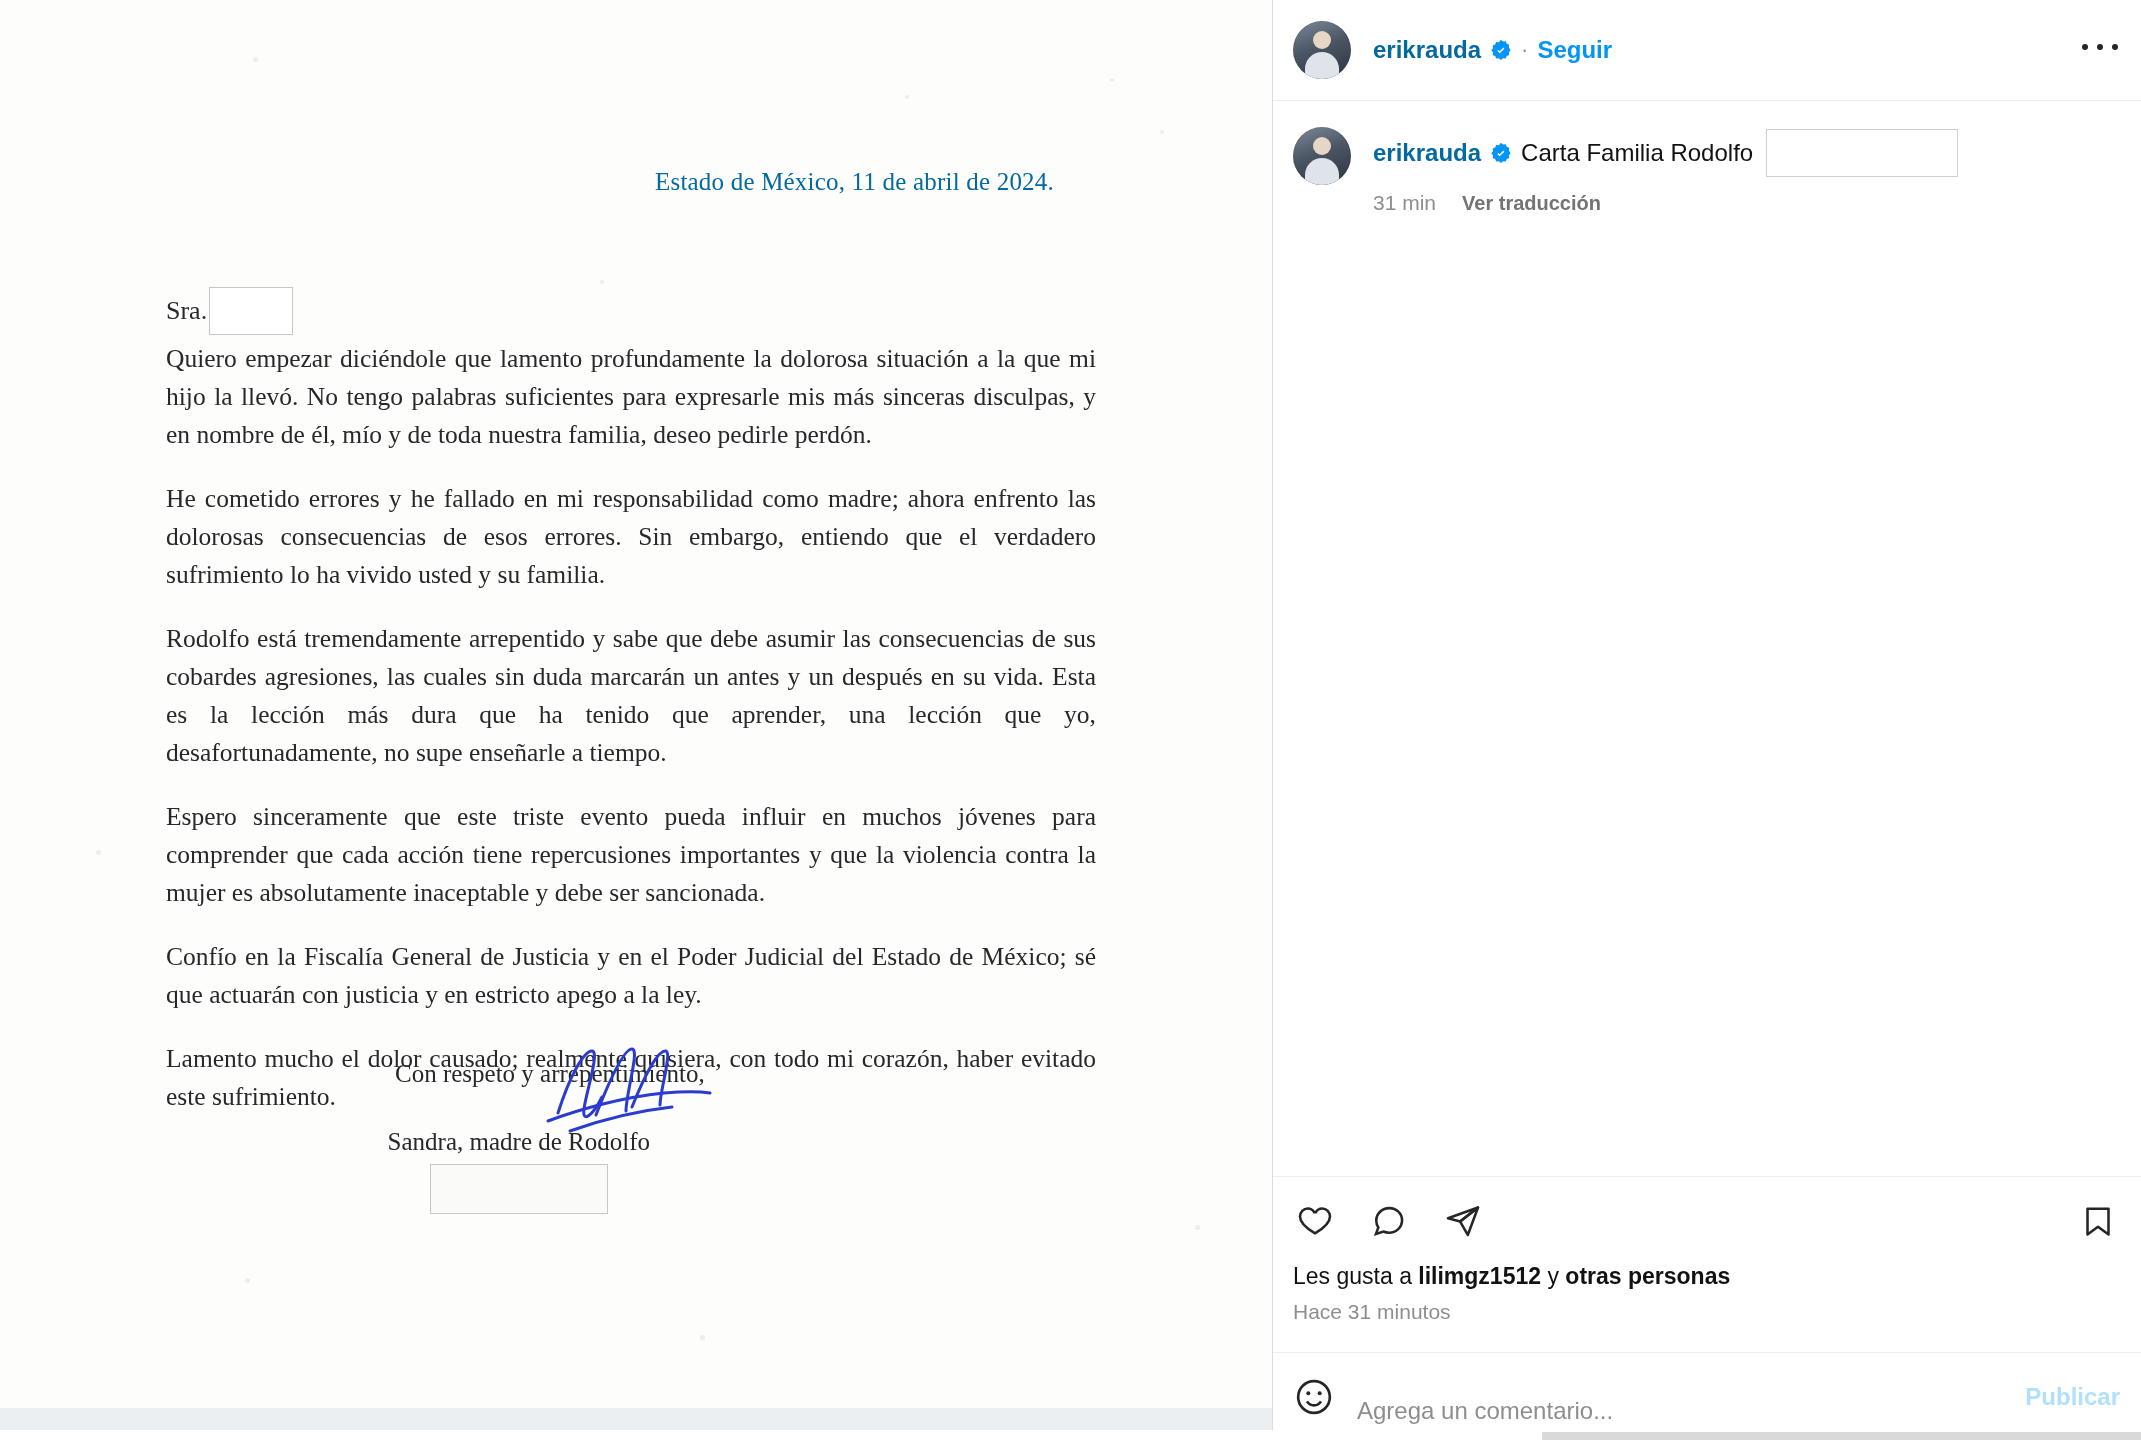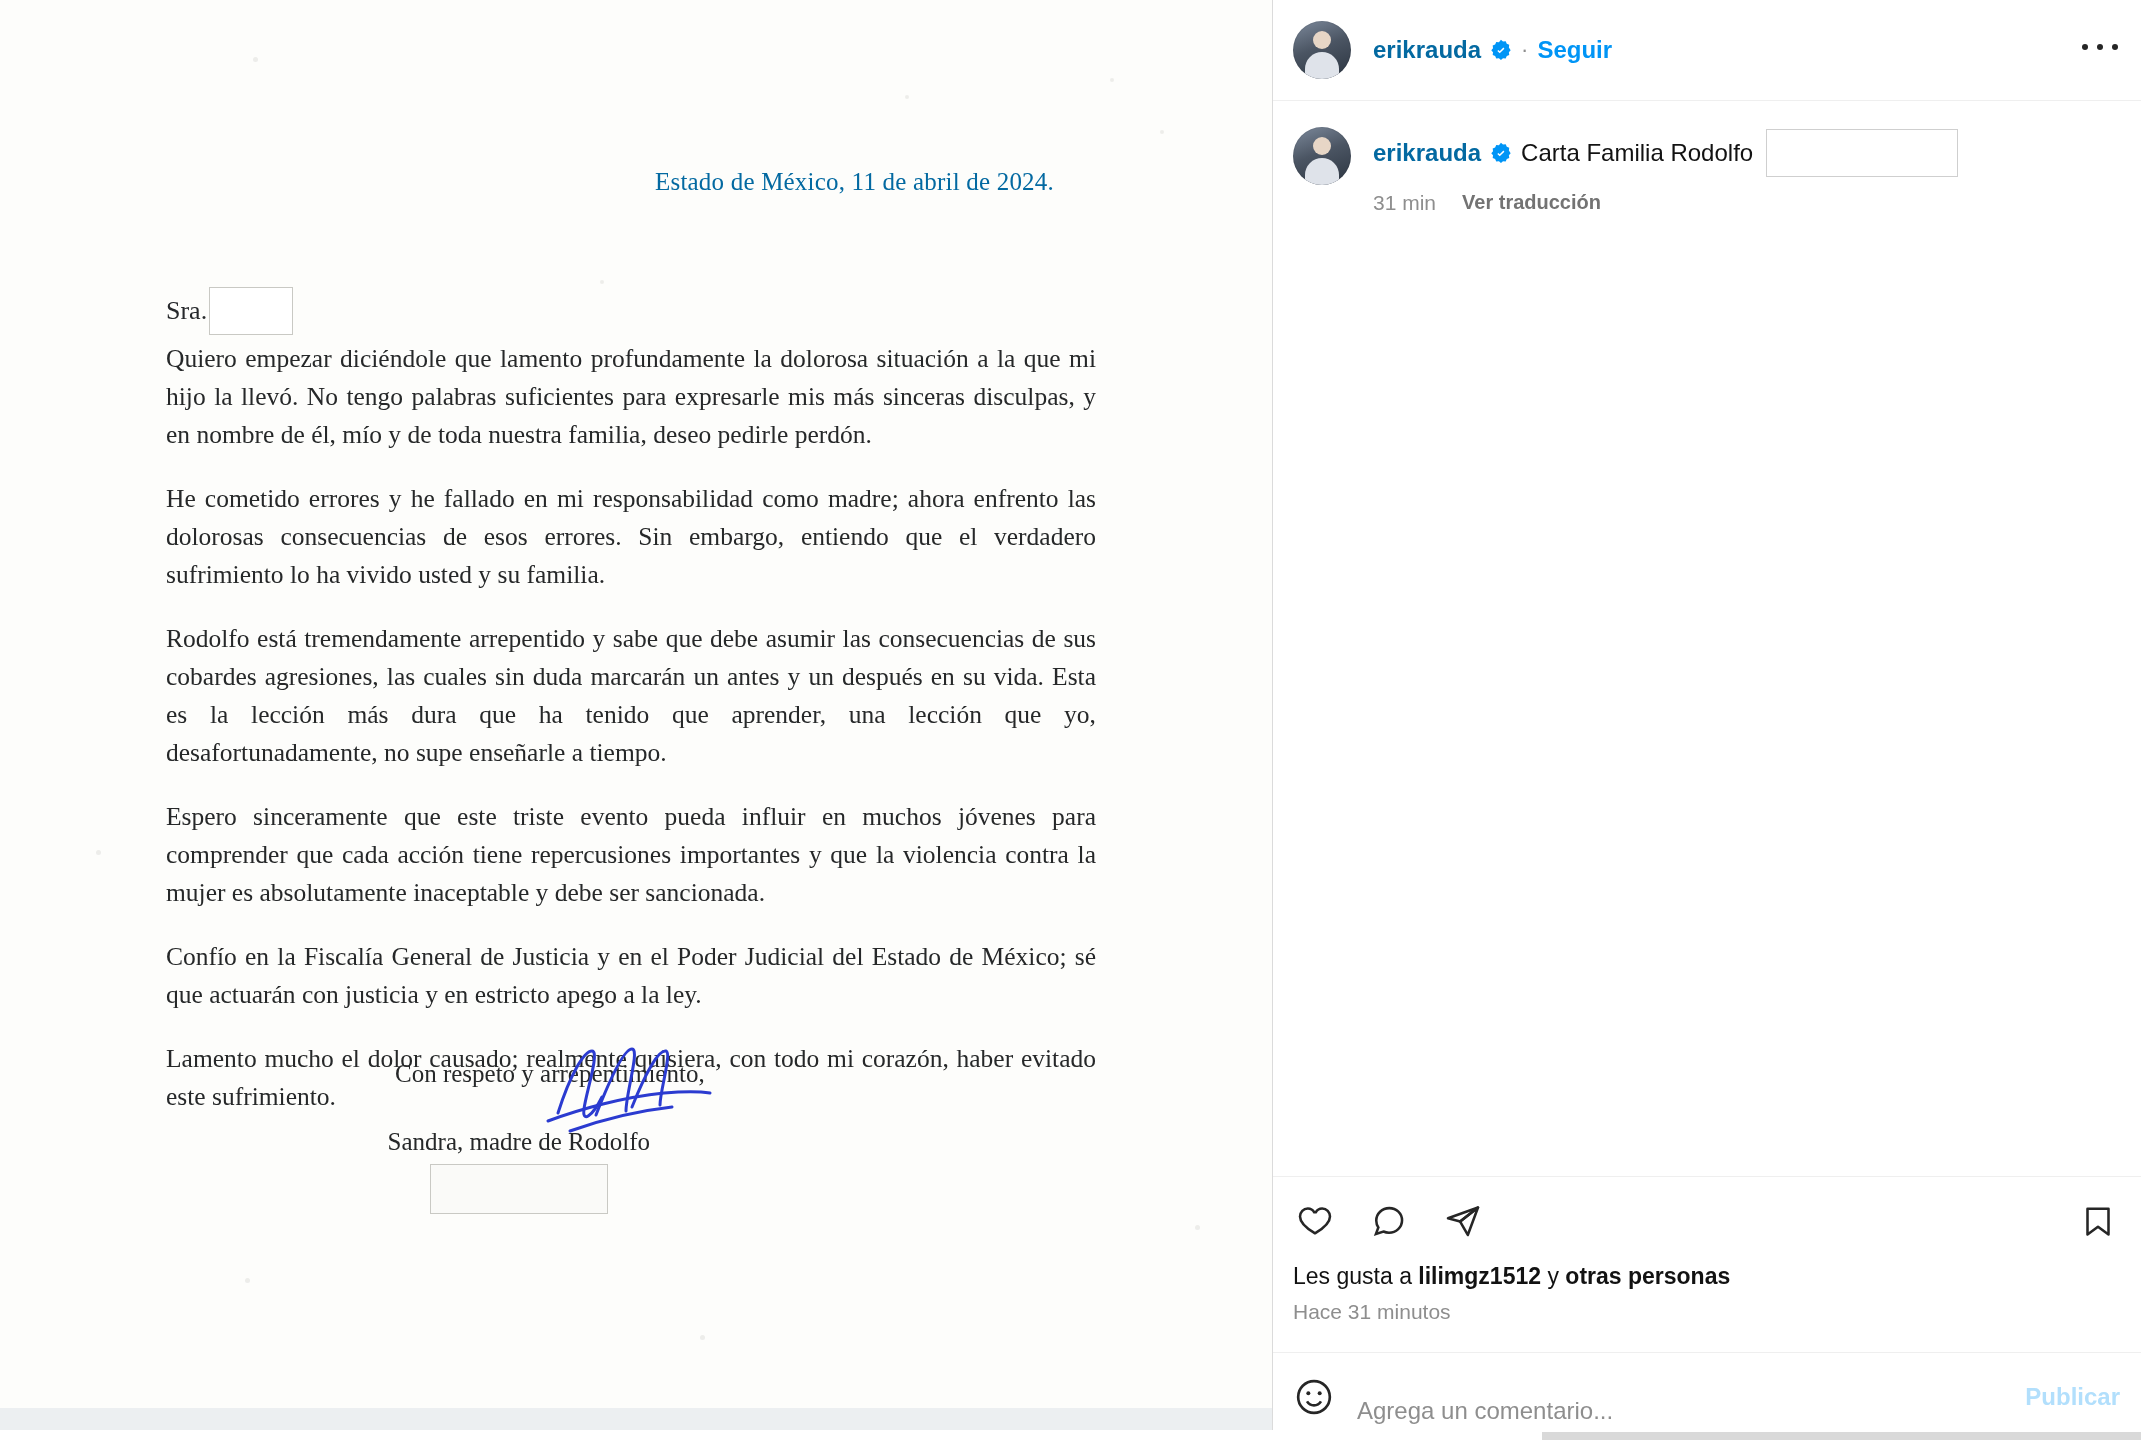--- a/index.html
+++ b/index.html
@@ -237,21 +237,21 @@
     width: 190px;
     height: 46px;
     margin-left: 4px;
     background: #ffffff;
     border: 1px solid #cfcfcf;
     vertical-align: middle;
   }
   .caption-sub {
     margin-top: 14px;
     display: flex;
-    align-items: flex-start;
+    align-items: center;
     gap: 26px;
     font-size: 21px;
     color: #8e8e8e;
   }
   .translate-link {
     font-weight: bold;
     color: #737373;
     font-size: 20px;
   }
 

